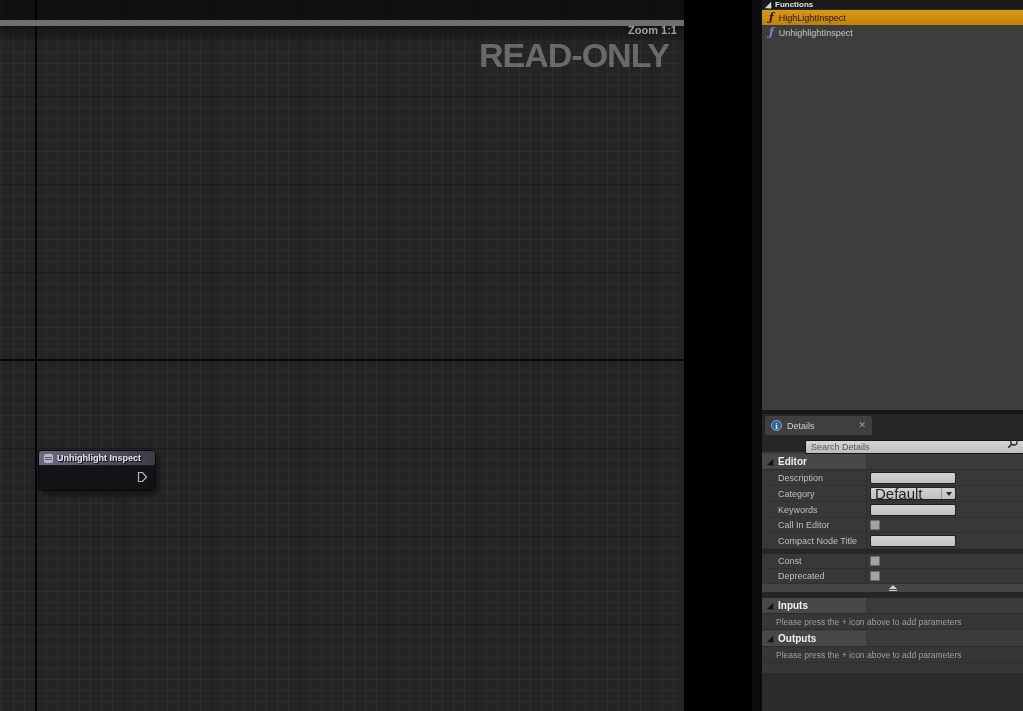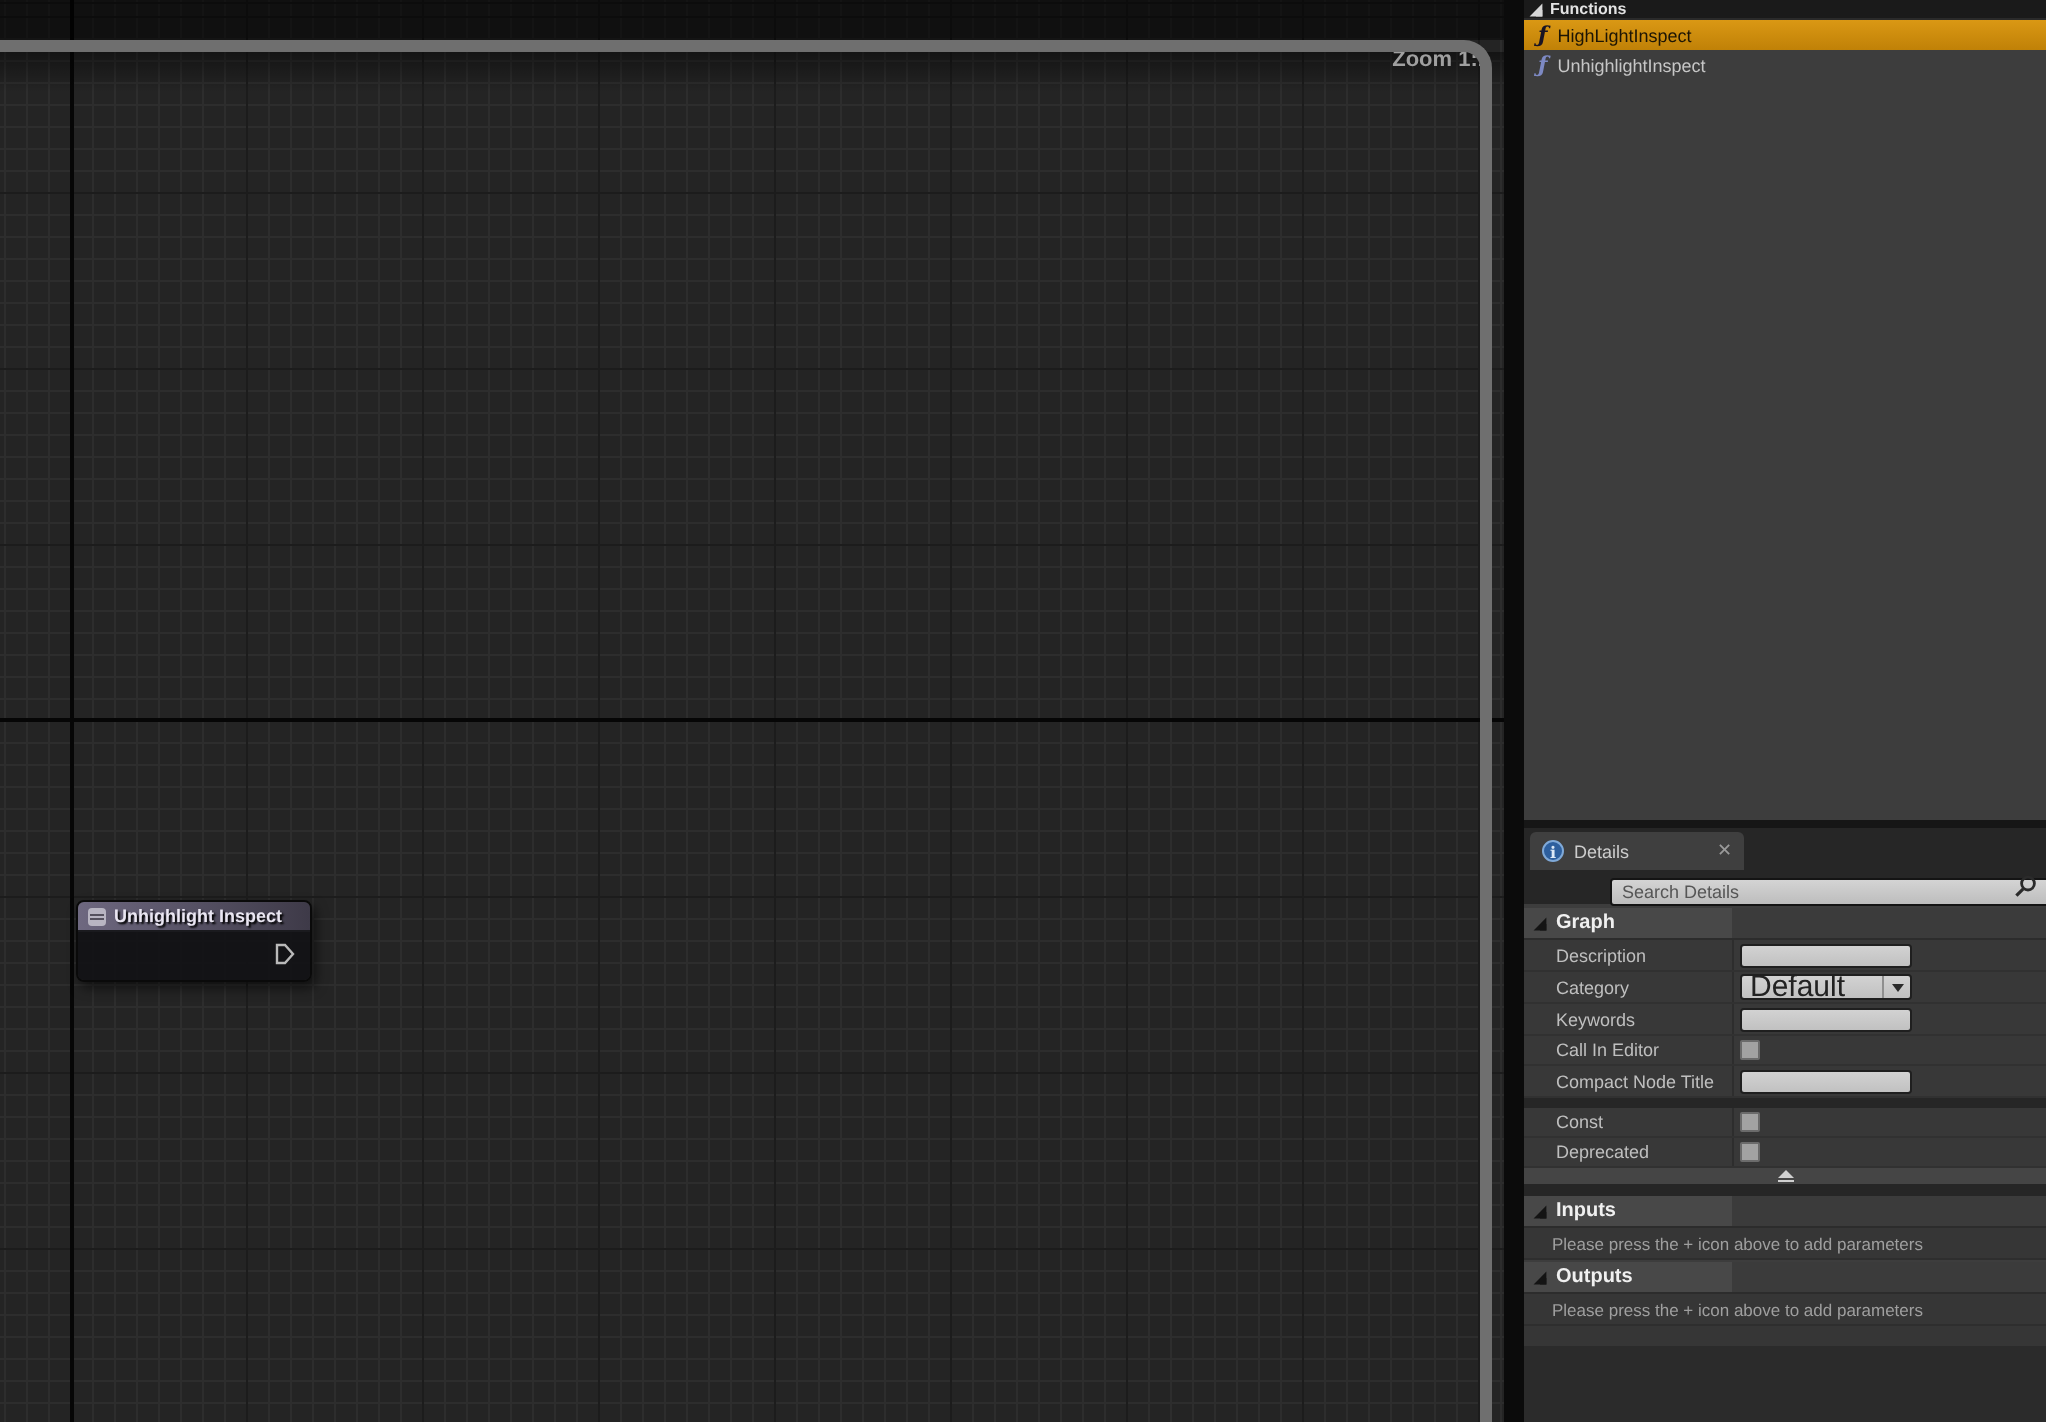--- a/index.html
+++ b/index.html
@@ -2,21 +2,21 @@
 <html><head>
 <meta charset="utf-8">
 <style>
   * { margin:0; padding:0; box-sizing:border-box; }
   html,body { background:#000; }
   body { font-family:"Liberation Sans", sans-serif; }
   .stage { position:relative; width:1023px; height:711px; overflow:hidden; background:#000; }
 
   
   .graph {
-    position:absolute; left:0; top:0; width:752px; height:711px; overflow:hidden;
+    position:absolute; left:0; top:0; width:684px; height:711px; overflow:hidden;
     background-color:#242424;
     background-image:
       repeating-linear-gradient(to right, #1c1c1c 0 1px, transparent 1px 88px),
       repeating-linear-gradient(to bottom, #1c1c1c 0 1px, transparent 1px 88px),
       repeating-linear-gradient(to right, #2d2d2d 0 1px, transparent 1px 11px),
       repeating-linear-gradient(to bottom, #2d2d2d 0 1px, transparent 1px 11px);
     background-position: 35px 0, 0 8px, 2px 0, 0 8px;
   }
   .origin-v { position:absolute; left:35px; top:0; width:2px; height:711px; background:#060606; z-index:1; }
   .origin-h { position:absolute; left:0; top:359px; width:752px; height:2px; background:#060606; z-index:1; }
@@ -128,20 +128,21 @@
 <body>
 
 <div class="stage">
 
   <div class="graph">
     <div class="origin-v"></div>
     <div class="origin-h"></div>
     <div class="top-dim"></div>
     <div class="border-shadow"></div>
     <div class="zoom-label">Zoom 1:1</div>
+    <div class="watermark">READ-ONLY</div>
 
     <div class="bp-node">
       <div class="bp-node-header">
         <span class="bp-node-icon">
             <i></i>
             <i></i>
           </span>
         <span class="bp-node-title">Unhighlight Inspect</span>
       </div>
       <div class="bp-node-body">
@@ -186,21 +187,21 @@
         <input type="text" placeholder="Search Details" style="">
         <svg class="search-icon" width="12" height="12" viewBox="0 0 12 12">
           <circle cx="7" cy="4.8" r="3.2" fill="none" stroke="#2b2b2b" stroke-width="1.4"></circle>
           <line x1="4.6" y1="7.4" x2="1.2" y2="10.8" stroke="#2b2b2b" stroke-width="1.6"></line>
         </svg>
       </div>
     </div>
 
     <div class="cat-header" style="margin-top:2px;">
       <span class="tri-dr tri-dark"></span>
-      <span class="cat-header-label">Graph</span>
+      <span class="cat-header-label">Editor</span>
     </div>
 
     <div class="drow">
       <span class="dlabel">Description</span>
       <span class="dvalue">
           <input class="tfield" type="text" value="" style="">
         </span>
     </div>
     <div class="drow">
       <span class="dlabel">Category</span>

